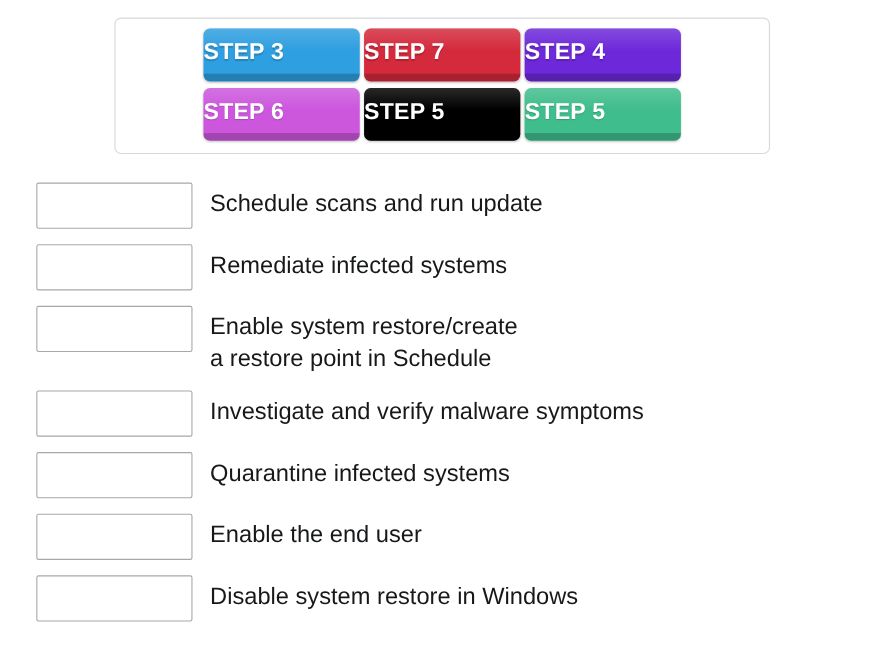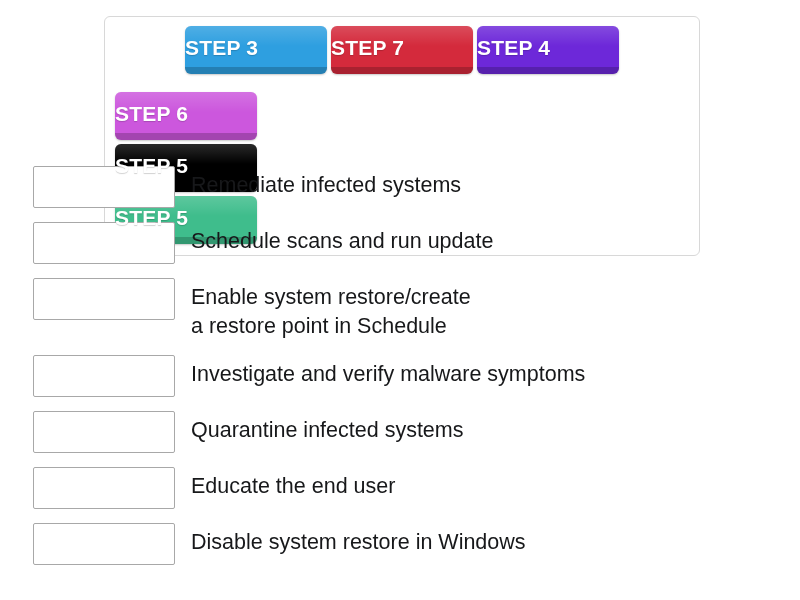--- a/index.html
+++ b/index.html
@@ -28,22 +28,21 @@
     border-radius: 6px;
     background: #ffffff;
     padding: 9px 10px 11px 10px;
   }
   .tile-row {
     display: flex;
     justify-content: center;
     gap: 4px;
   }
   .tile-row + .tile-row {
-    margin-top: 18px;
-    flex-direction: column;
+    margin-top: 6px;
   }
 
   .tile {
     position: relative;
     width: 142px;
     height: 48px;
     border-radius: 6px;
     display: flex;
     align-items: center;
     box-sizing: border-box;
@@ -139,40 +138,40 @@
       </div>
       <div class="tile" style="background: rgb(63, 189, 140);">
         <span class="tile-label">STEP 5</span>
       </div>
     </div>
   </div>
 
 <div id="answer-list">
     <div class="answer-row">
       <div class="drop-box"></div>
-      <div class="answer-text">Remediate infected systems</div>
+      <div class="answer-text">Schedule scans and run update</div>
     </div>
     <div class="answer-row">
       <div class="drop-box"></div>
-      <div class="answer-text">Schedule scans and run update</div>
+      <div class="answer-text">Remediate infected systems</div>
     </div>
     <div class="answer-row">
       <div class="drop-box"></div>
       <div class="answer-text">Enable system restore/create
 a restore point in Schedule</div>
     </div>
     <div class="answer-row">
       <div class="drop-box"></div>
       <div class="answer-text">Investigate and verify malware symptoms</div>
     </div>
     <div class="answer-row">
       <div class="drop-box"></div>
       <div class="answer-text">Quarantine infected systems</div>
     </div>
     <div class="answer-row">
       <div class="drop-box"></div>
-      <div class="answer-text">Educate the end user</div>
+      <div class="answer-text">Enable the end user</div>
     </div>
     <div class="answer-row">
       <div class="drop-box"></div>
       <div class="answer-text">Disable system restore in Windows</div>
     </div>
   </div>
 
 </body></html>

